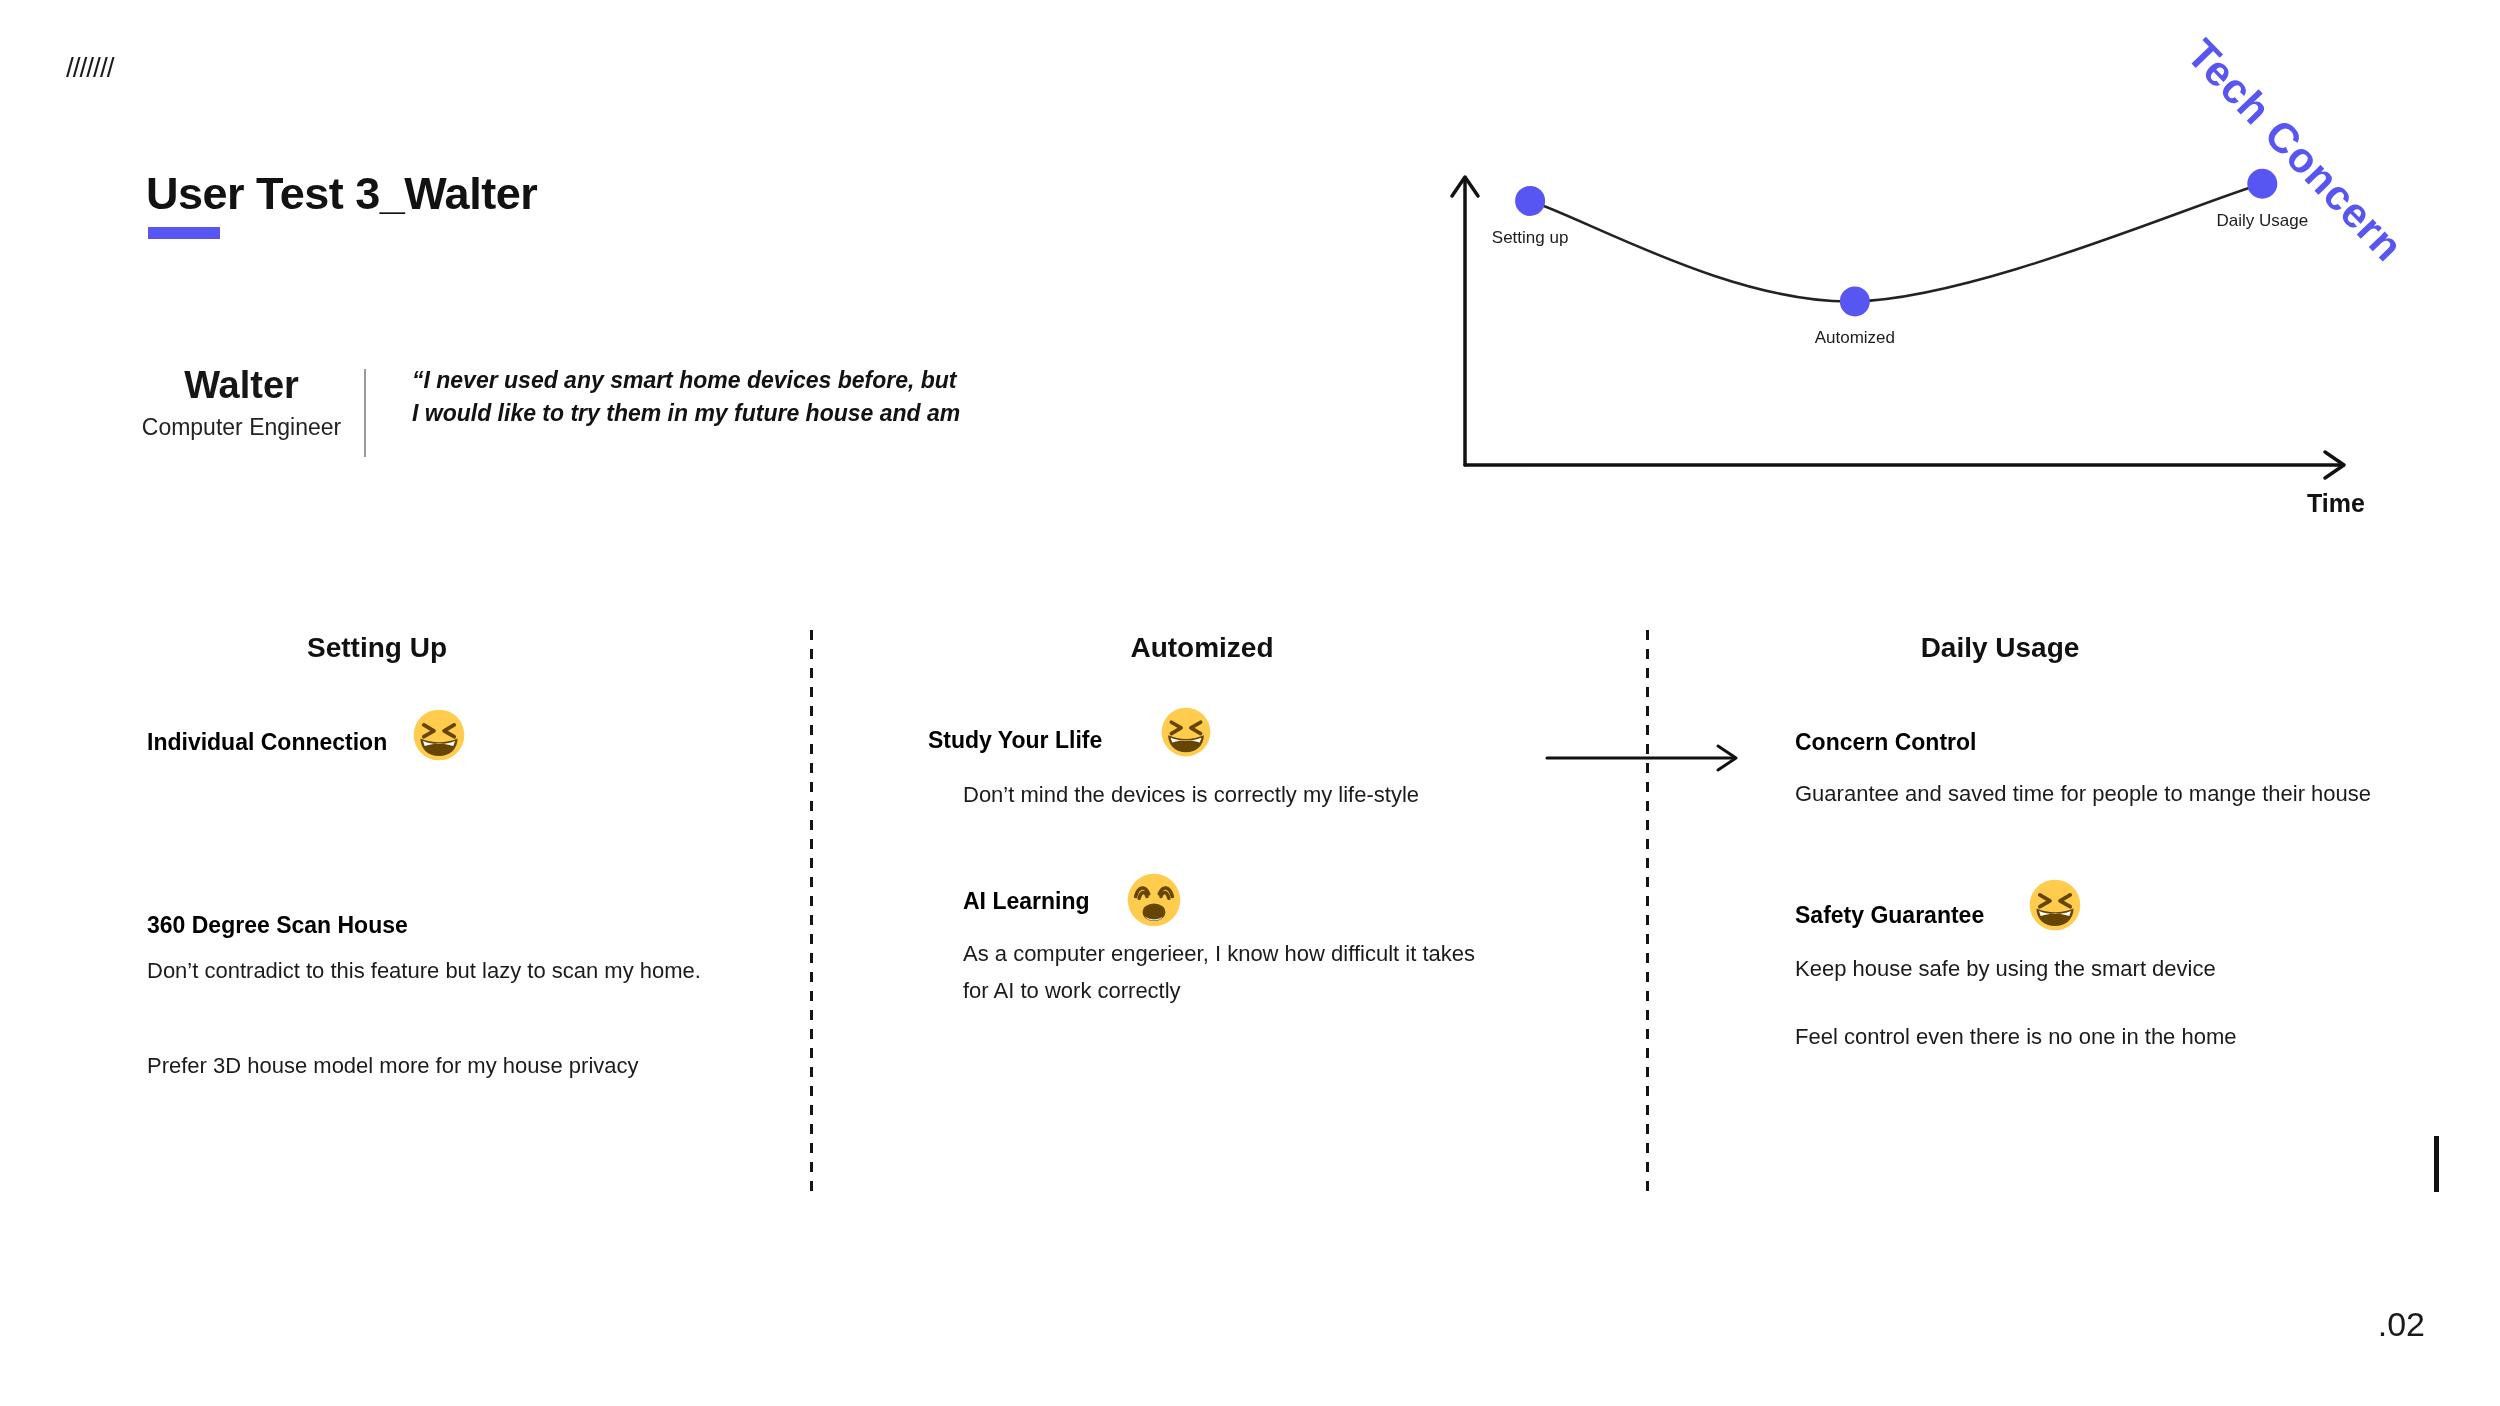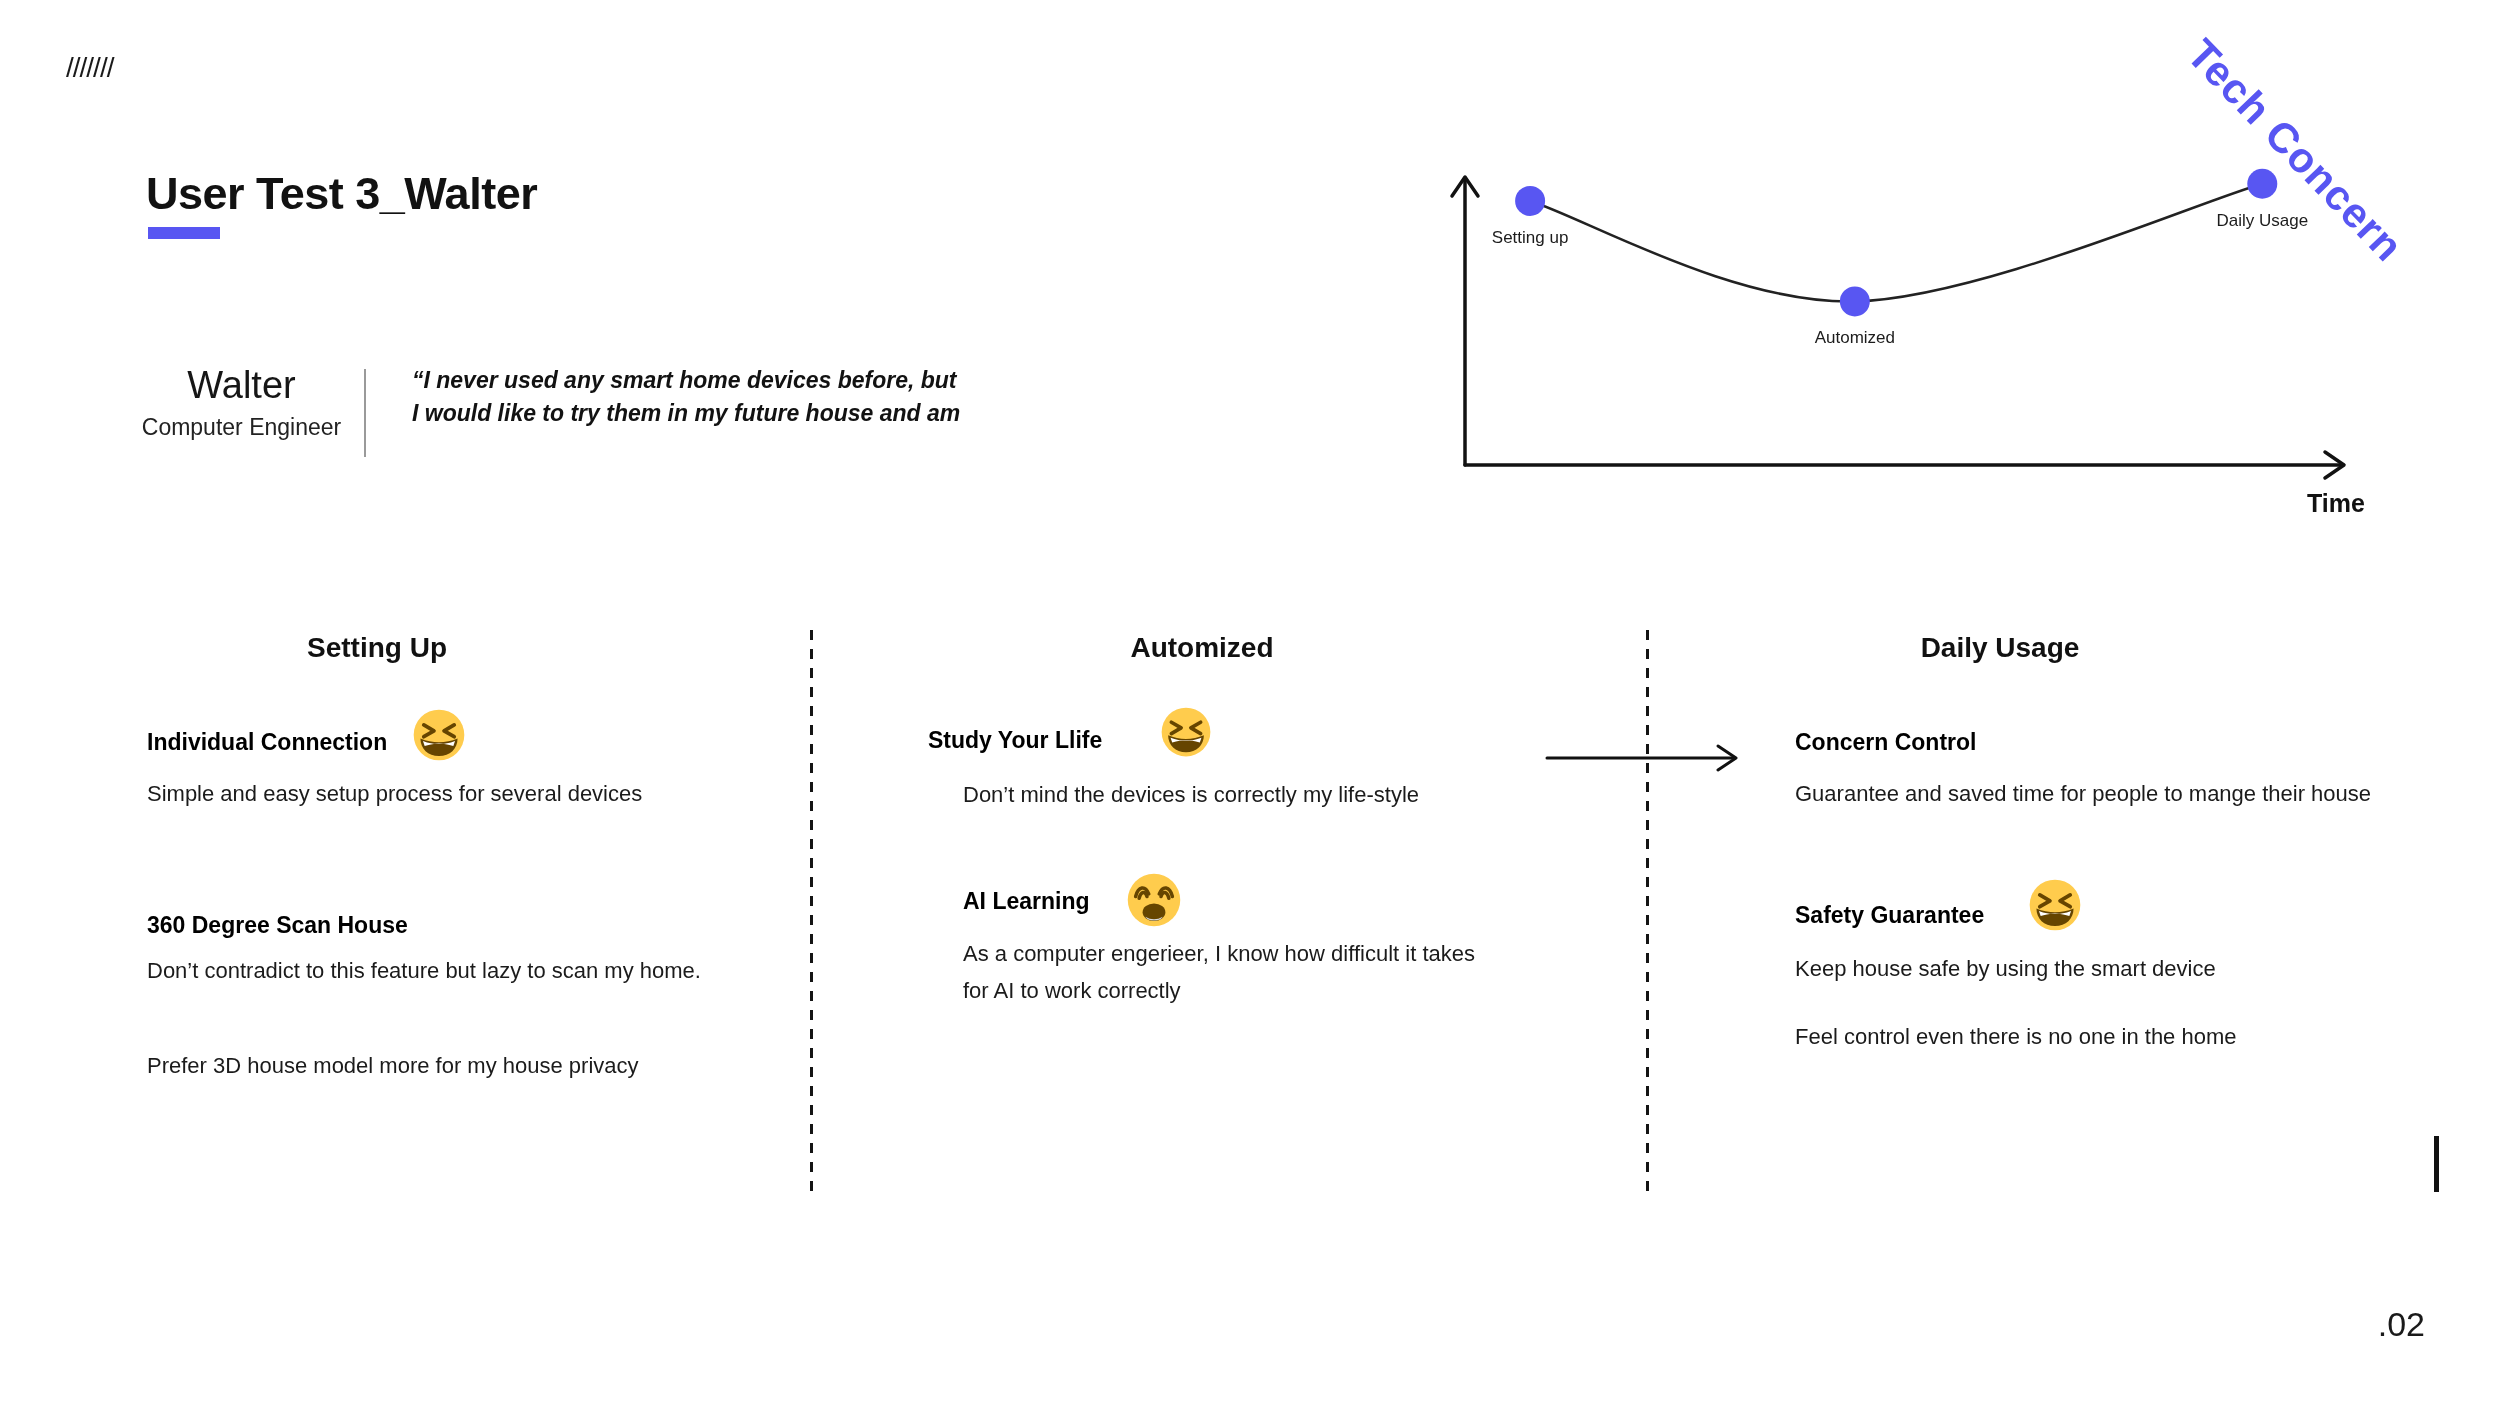--- a/index.html
+++ b/index.html
@@ -4,21 +4,21 @@
 <style>
   html,body{margin:0;padding:0;background:#e8e8e8;}
   .canvas{
     position:relative;width:2500px;height:1406px;background:#ffffff;overflow:hidden;
     font-family:"Liberation Sans", sans-serif;color:#161616;
   }
   .abs{position:absolute;}
   .slashes{left:66px;top:52px;font-size:28px;letter-spacing:-1px;color:#1a1a1a;}
   .page-title{left:146px;top:168px;font-size:45px;font-weight:700;letter-spacing:-0.5px;color:#121212;}
   .title-underline{left:148px;top:227px;width:72px;height:12px;background:var(--accent,#5856F2);}
-  .profile-name{left:134px;top:364px;width:215px;text-align:center;font-size:38px;font-weight:400;}
+  .profile-name{left:134px;top:364px;width:215px;text-align:center;font-size:38px;font-weight:700;}
   .profile-role{left:110px;top:414px;width:263px;text-align:center;font-size:23px;color:#222;}
   .profile-divider{left:364px;top:369px;width:2px;height:88px;background:#9a9a9a;}
   .quote{left:412px;top:364px;font-size:23px;font-weight:700;font-style:italic;line-height:33px;color:#121212;}
   .tech-concern{left:2212px;top:30px;font-size:42px;font-weight:700;letter-spacing:1px;
     color:var(--accent,#5856F2);white-space:nowrap;transform:rotate(46deg);transform-origin:0 0;}
   .col-header{top:632px;width:300px;text-align:center;font-size:28px;font-weight:700;color:#111;}
   .dashed-divider{top:630px;width:3px;height:562px;
     background:repeating-linear-gradient(to bottom,#141414 0px,#141414 10px,transparent 10px,transparent 19px);}
   .item-heading{font-size:23px;font-weight:700;color:#000000;white-space:nowrap;}
   .item-body{font-size:22px;color:#1b1b1b;line-height:37px;}
@@ -82,21 +82,20 @@
   <div class="abs item-heading" style="left:147px;top:729px">Individual Connection</div>
   <svg class="abs emoji" style="left:412px;top:708px" width="54" height="54" viewBox="0 0 64 64">
     <circle cx="32" cy="32" r="30" fill="#FFCC4D"></circle>
     <g stroke="#664500" stroke-width="4.5" fill="none" stroke-linecap="round" stroke-linejoin="round">
       <path d="M14 20 L26 27 L14 34"></path>
         <path d="M50 20 L38 27 L50 34"></path>
     </g>
     <path d="M32 57 C45 57 54 48 54 36 C40 42 24 42 10 36 C10 48 19 57 32 57 Z" fill="#664500"></path>
     <path d="M13 39 C26 44 38 44 51 39 L49 45 C36 41 28 41 15 45 Z" fill="#FFFFFF"></path>
   </svg>
-  <div class="abs item-body" style="left:147px;top:775px">Simple and easy setup process for several devices</div>
 
   <div class="abs item-heading" style="left:147px;top:912px">360 Degree Scan House</div>
   <div class="abs item-body" style="left:147px;top:952px;width:560px">Don’t contradict to this feature but lazy to scan my home.</div>
   <div class="abs item-body" style="left:147px;top:1047px">Prefer 3D house model more for my house privacy</div>
 
   <div class="abs item-heading" style="left:928px;top:727px">Study Your Llife</div>
   <svg class="abs emoji" style="left:1160px;top:706px" width="52" height="52" viewBox="0 0 64 64">
     <circle cx="32" cy="32" r="30" fill="#FFCC4D"></circle>
     <g stroke="#664500" stroke-width="4.5" fill="none" stroke-linecap="round" stroke-linejoin="round">
       <path d="M14 20 L26 27 L14 34"></path>

